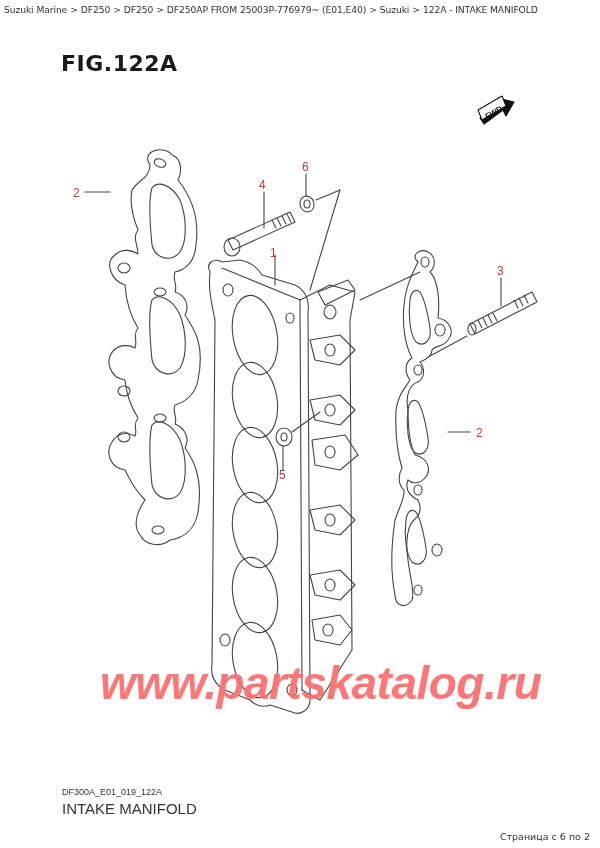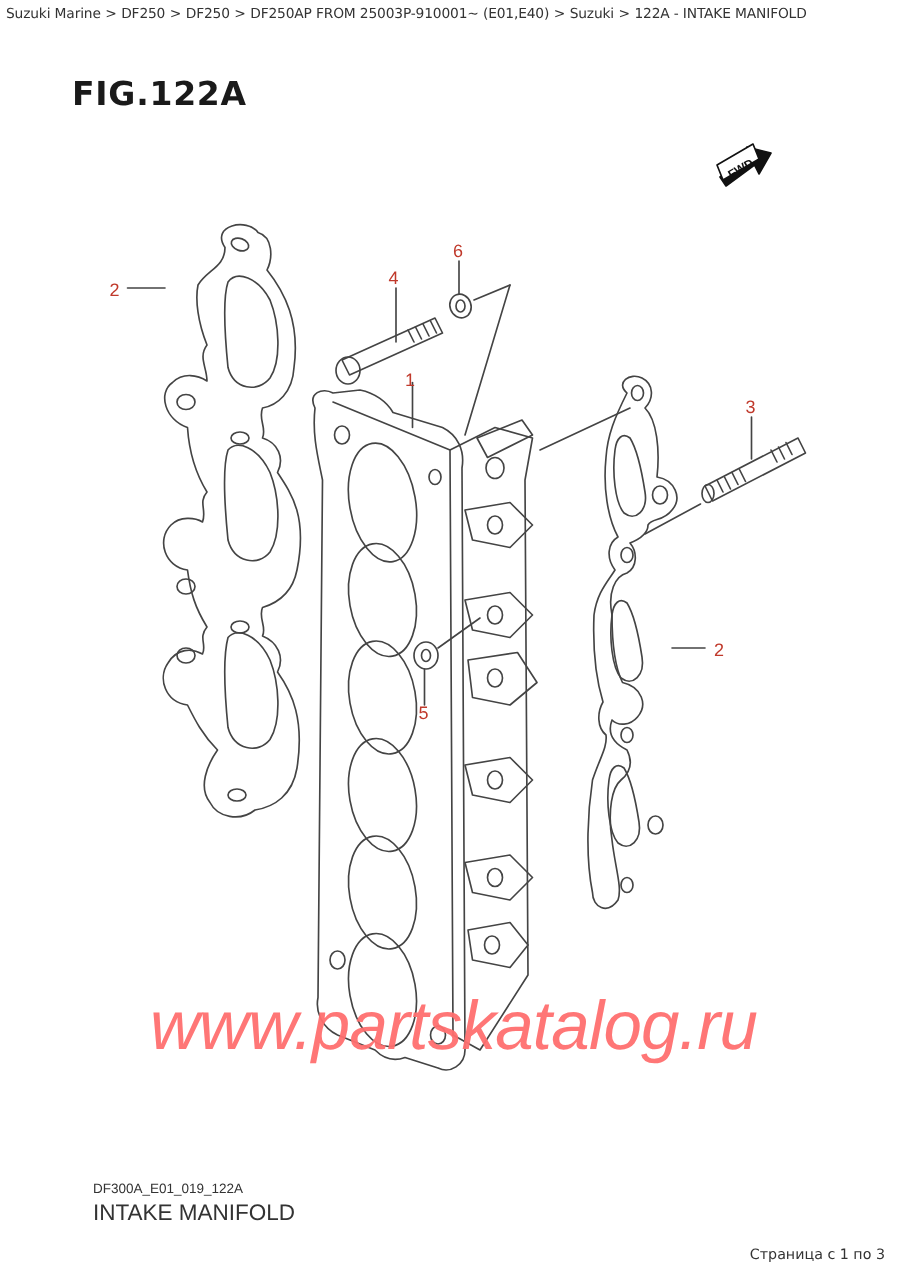--- a/index.html
+++ b/index.html
@@ -1,31 +1,31 @@
 <!DOCTYPE html>
 <html><head>
 <meta charset="utf-8">
 <style>
   html, body { margin: 0; padding: 0; background: #ffffff; }
   body { width: 600px; height: 848px; position: relative; overflow: hidden; font-family: "DejaVu Sans", sans-serif; color: #222; }
   .breadcrumb { position: absolute; left: 4px; top: 4px; font-size: 9.2px; color: #333; white-space: nowrap; letter-spacing: -0.1px; }
   .breadcrumb span.sep { margin: 0 3px; }
-  .fig-title { position: absolute; left: 48px; top: 51px; font-size: 22px; font-weight: bold; color: #1a1a1a; font-family: "DejaVu Sans", sans-serif; letter-spacing: 0.5px; }
+  .fig-title { position: absolute; left: 61px; top: 51px; font-size: 22px; font-weight: bold; color: #1a1a1a; font-family: "DejaVu Sans", sans-serif; letter-spacing: 0.5px; }
   .drawing { position: absolute; left: 0; top: 0; width: 600px; height: 848px; }
   .callout { position: absolute; font-size: 12px; color: #c0392b; font-family: "Liberation Sans", sans-serif; }
-  .watermark { position: absolute; left: 100px; top: 656px; font-size: 46px; font-weight: normal; font-style: italic; color: #ff6f6f; font-family: "Liberation Sans", sans-serif; letter-spacing: -0.5px; white-space: nowrap; opacity: 0.95; }
+  .watermark { position: absolute; left: 100px; top: 656px; font-size: 46px; font-weight: bold; font-style: italic; color: #ff6f6f; font-family: "Liberation Sans", sans-serif; letter-spacing: -0.5px; white-space: nowrap; opacity: 0.95; }
   .code { position: absolute; left: 62px; top: 787px; font-size: 9px; color: #333; font-family: "Liberation Sans", sans-serif; text-align: center; }
   .caption { position: absolute; left: 62px; top: 800px; font-size: 15px; color: #333; font-family: "Liberation Sans", sans-serif; }
   .pager { position: absolute; right: 10px; top: 831px; font-size: 9.5px; color: #333; }
 </style>
 </head>
 <body>
 
 <div class="breadcrumb">
-  <span>Suzuki Marine</span><span class="sep">&gt;</span><span>DF250</span><span class="sep">&gt;</span><span>DF250</span><span class="sep">&gt;</span><span>DF250AP FROM 25003P-910001~  (E01,E40)</span><span class="sep">&gt;</span><span>Suzuki</span><span class="sep">&gt;</span><span>122A - INTAKE MANIFOLD</span>
+  <span>Suzuki Marine</span><span class="sep">&gt;</span><span>DF250</span><span class="sep">&gt;</span><span>DF250</span><span class="sep">&gt;</span><span>DF250AP FROM 25003P-776979~  (E01,E40)</span><span class="sep">&gt;</span><span>Suzuki</span><span class="sep">&gt;</span><span>122A - INTAKE MANIFOLD</span>
 </div>
 
 <div class="fig-title">FIG.122A</div>
 
 <svg class="drawing" viewBox="0 0 600 848" xmlns="http://www.w3.org/2000/svg">
   <g fill="none" stroke="#444" stroke-width="1.1" stroke-linejoin="round" stroke-linecap="round">
 
     <g>
       <polygon points="480,118 500,104 498,98 514,102 506,116 503,110 484,124" fill="#111" stroke="#111"></polygon>
       <polygon points="478,110 502,96 506,106 482,120" fill="#fff" stroke="#111"></polygon>
@@ -132,13 +132,13 @@
 <div class="callout" style="left:497px;top:264px;">3</div>
 <div class="callout" style="left:259px;top:178px;">4</div>
 <div class="callout" style="left:279px;top:468px;">5</div>
 <div class="callout" style="left:302px;top:160px;">6</div>
 
 <div class="watermark">www.partskatalog.ru</div>
 
 <div class="code">DF300A_E01_019_122A</div>
 <div class="caption">INTAKE MANIFOLD</div>
 
-<div class="pager">Страница с 1 по 3</div>
+<div class="pager">Страница с 6 по 2</div>
 
 </body></html>

